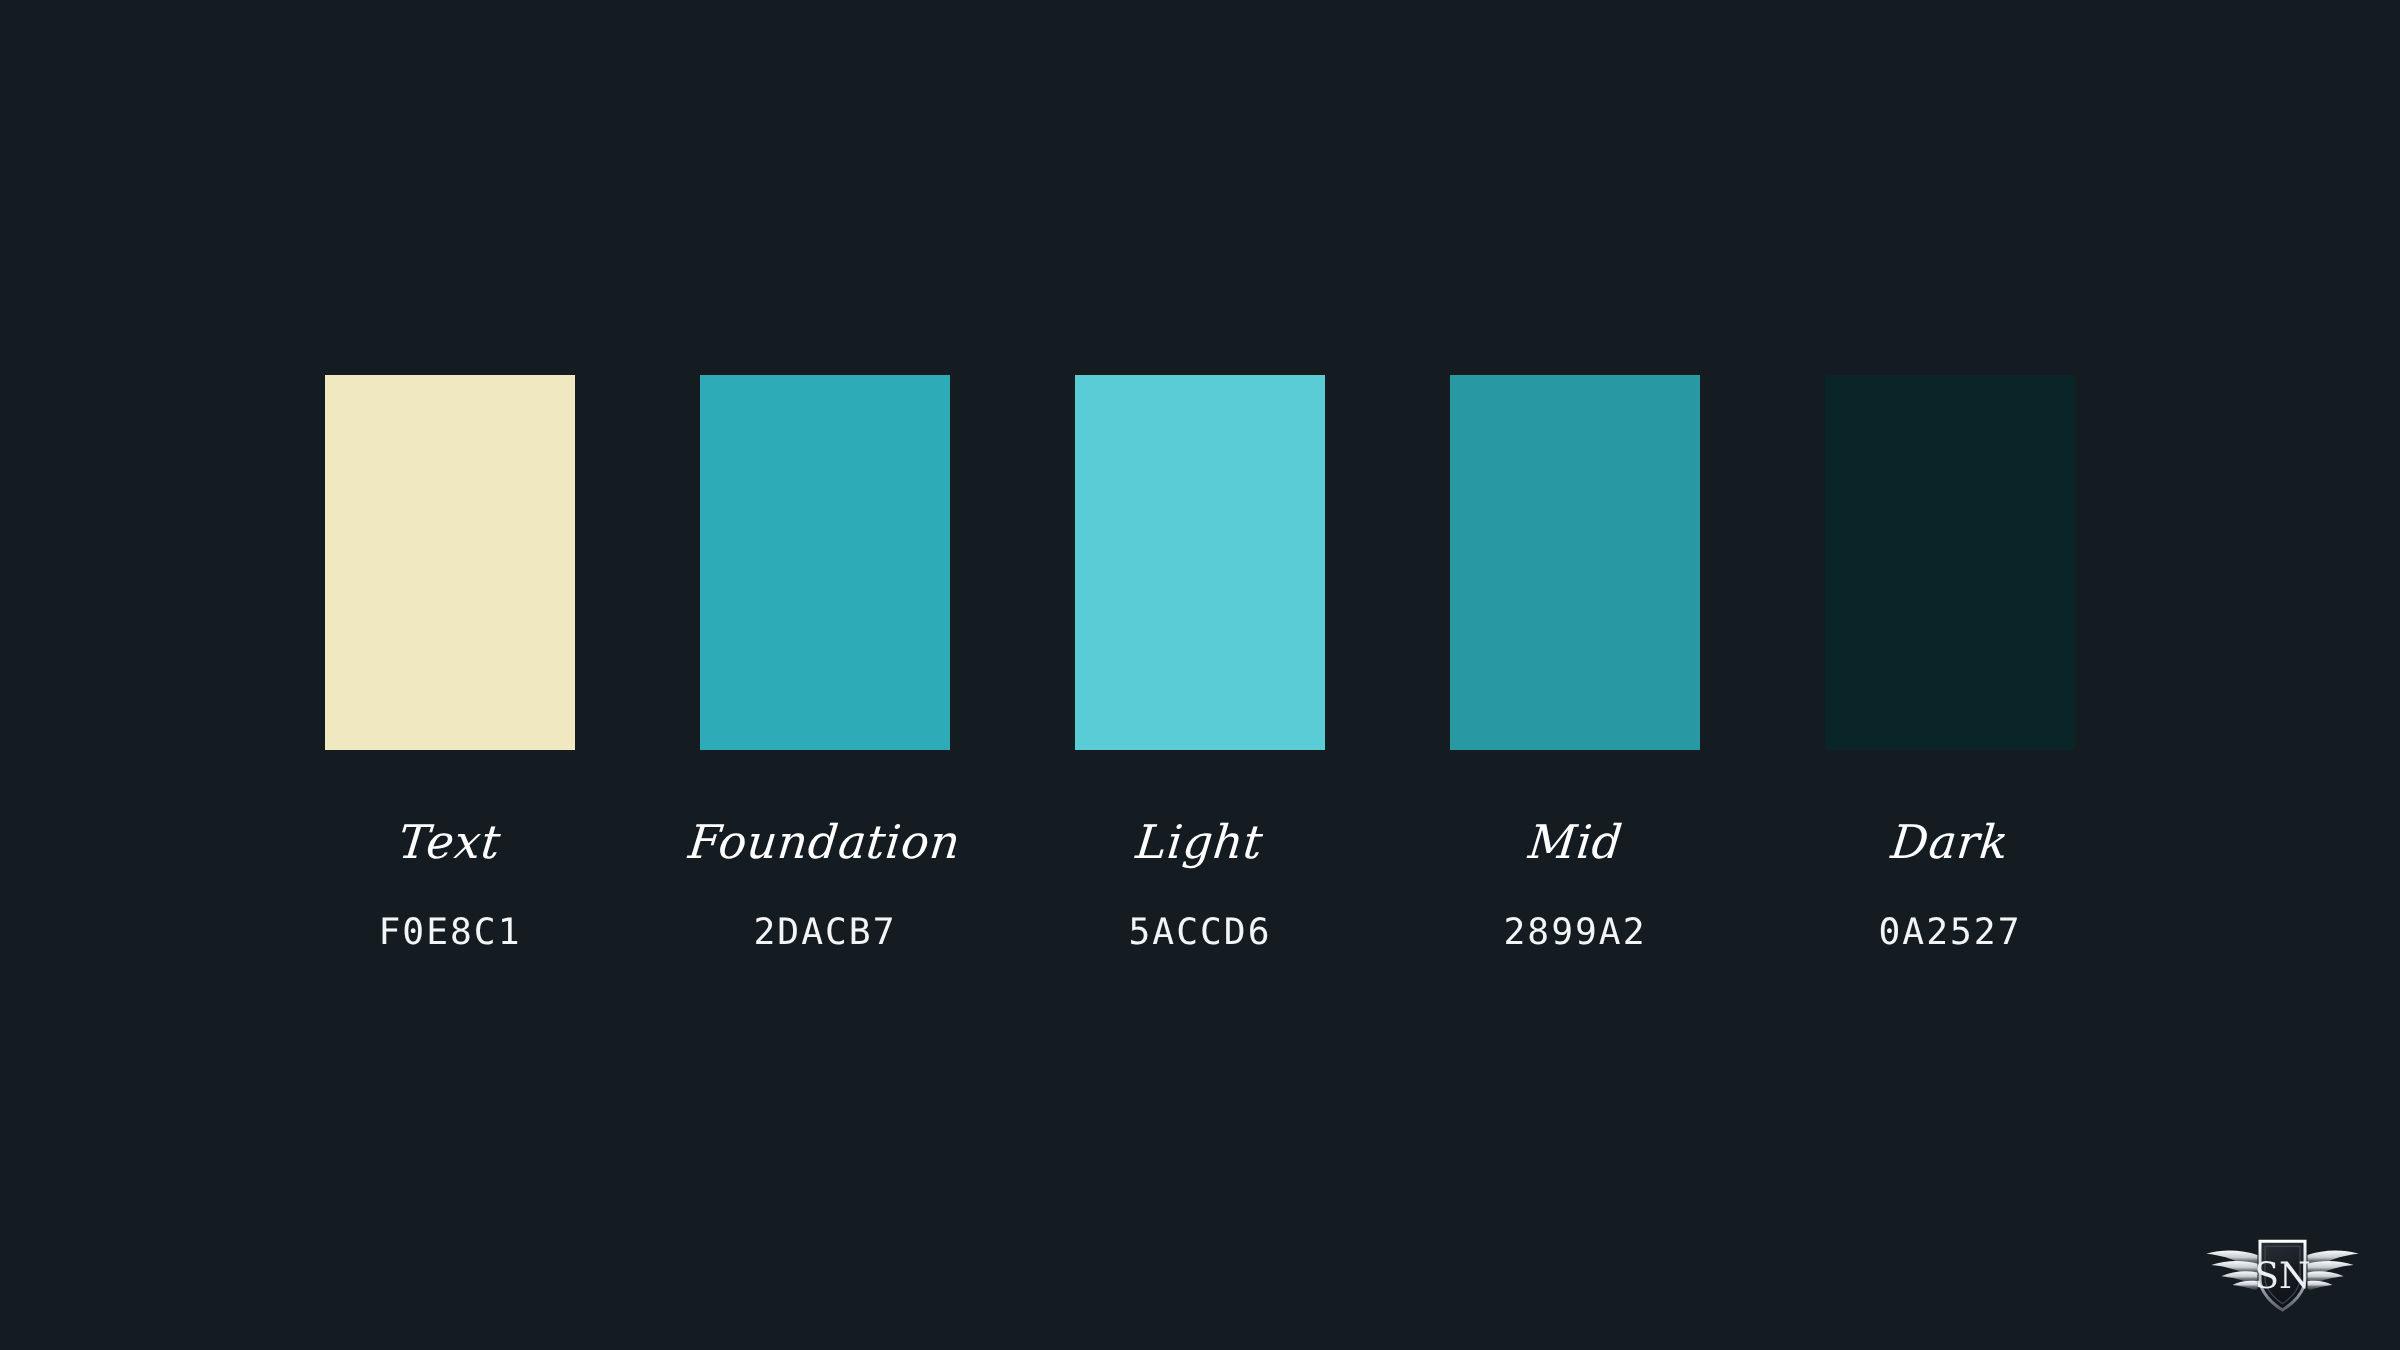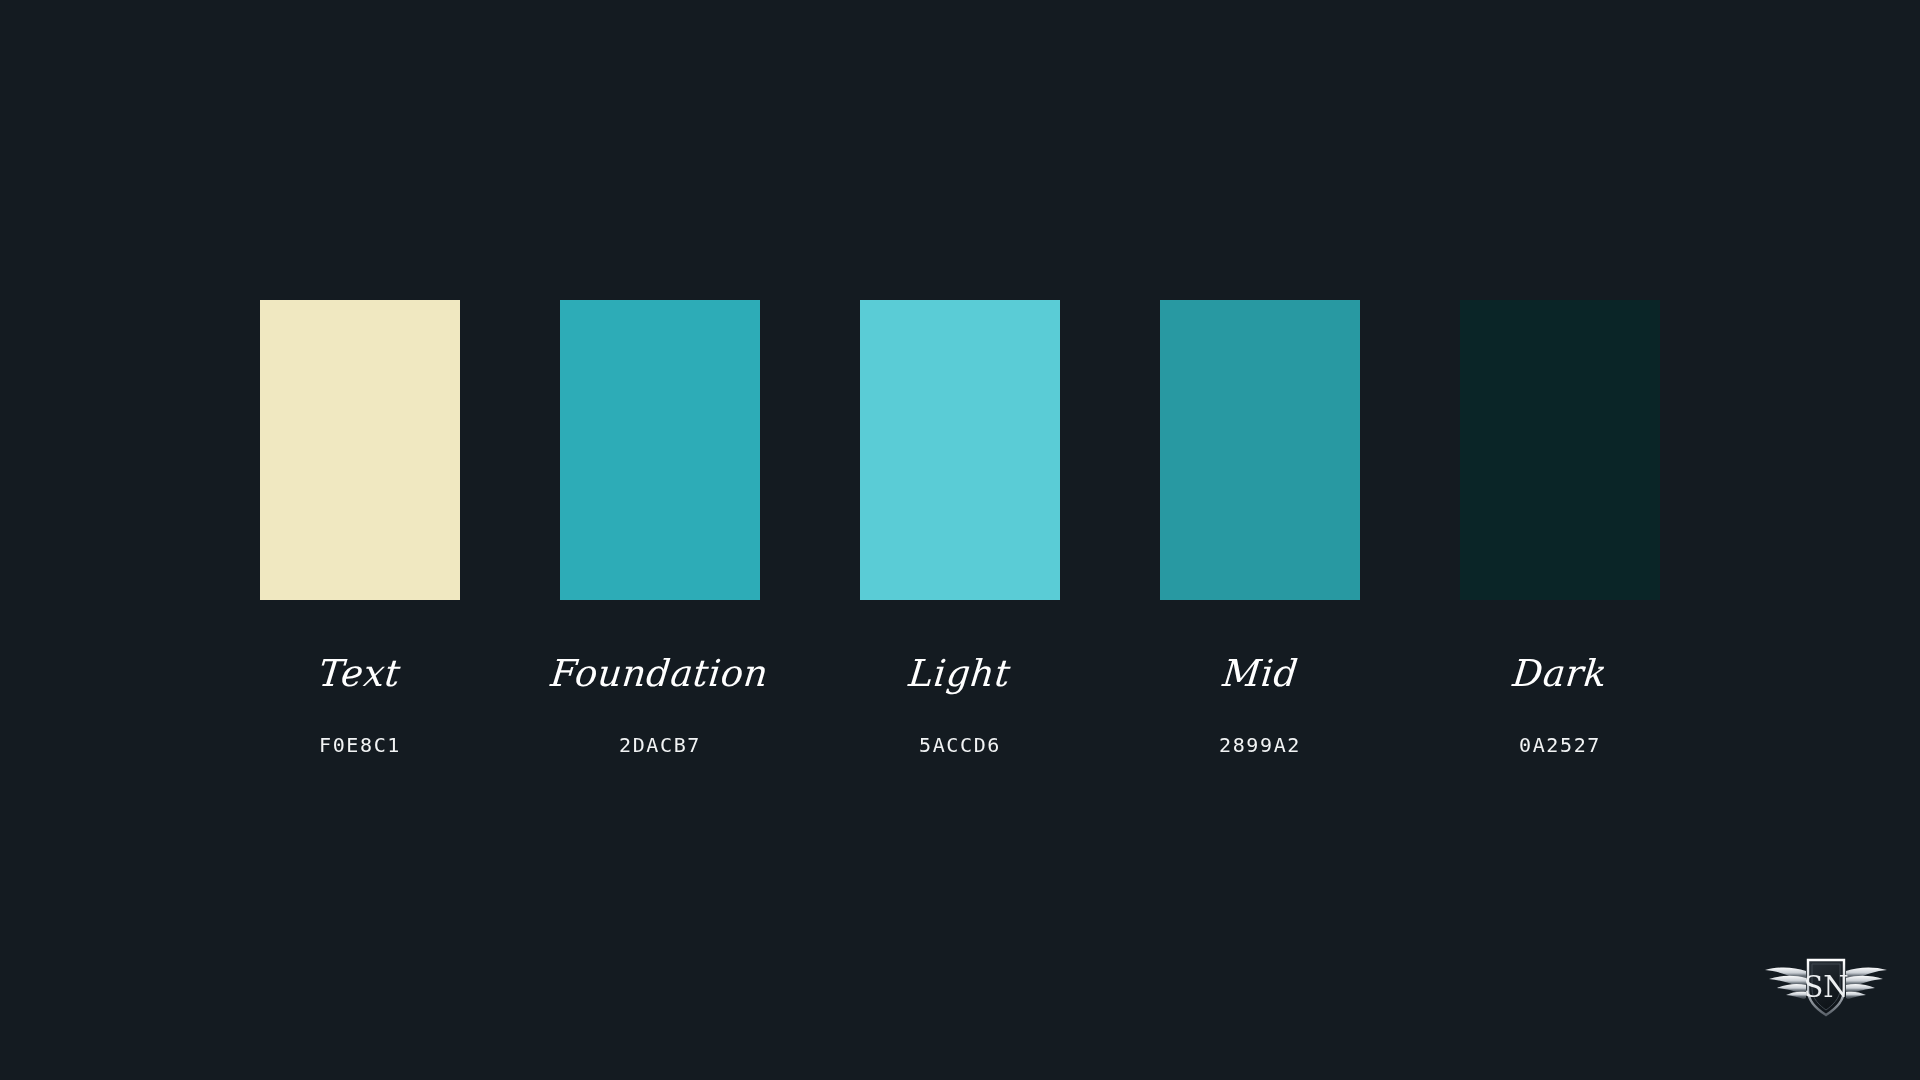--- a/index.html
+++ b/index.html
@@ -65,31 +65,31 @@
     transform: skewX(-6deg);
   }
 
   .swatch-hex {
     margin-top: 30px;
     height: 34px;
     line-height: 34px;
     color: #F2F4F5;
     font-family: "DejaVu Sans Mono", monospace;
     font-weight: 400;
-    font-size: 20px;
+    font-size: 29px;
     letter-spacing: 1.6px;
     white-space: nowrap;
     text-align: center;
   }
 
   
   #brand-logo {
     position: absolute;
     left: 1762px;
-    top: 945px;
+    top: 978px;
     width: 128px;
     height: 74px;
   }
   #brand-logo svg {
     display: block;
     width: 128px;
     height: 74px;
   }
 </style>
 </head>

